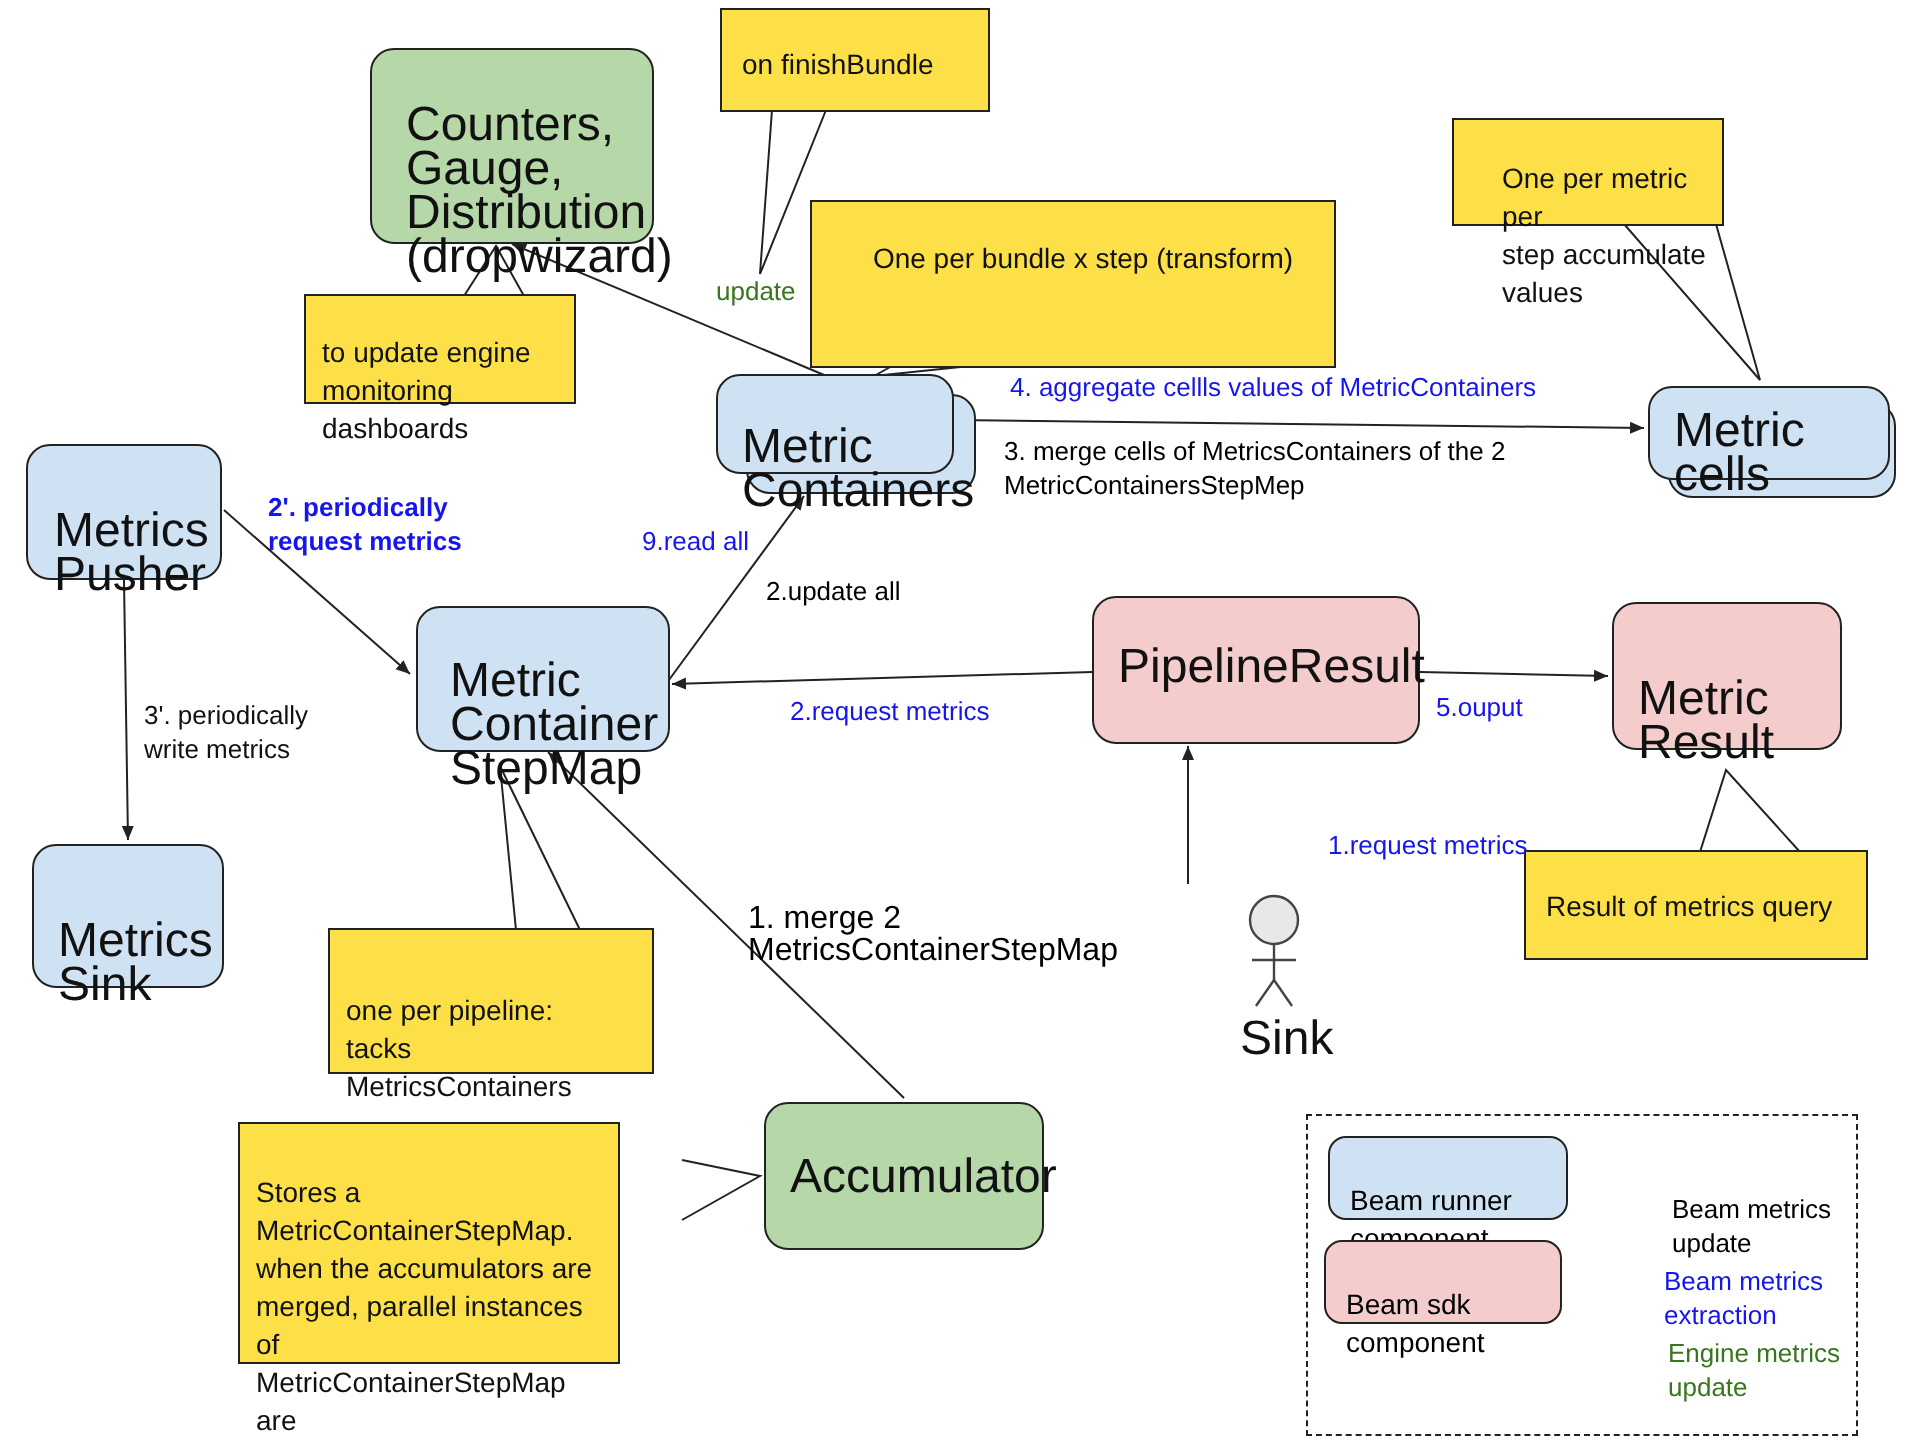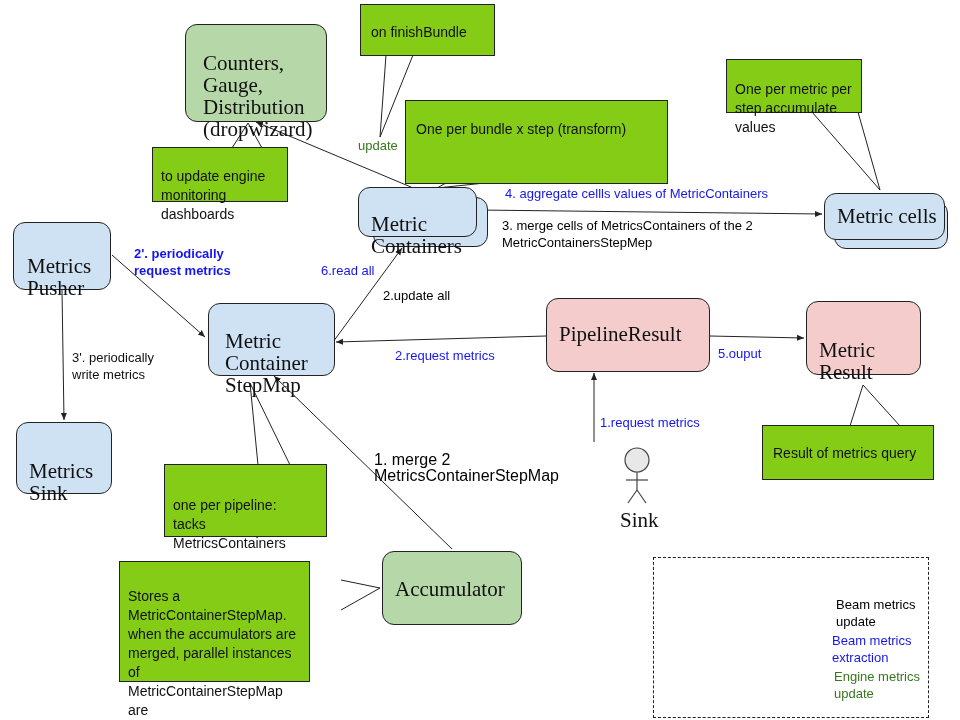--- a/index.html
+++ b/index.html
@@ -2,27 +2,27 @@
 <html><head>
 <meta charset="utf-8">
 <style>
   html, body { margin:0; padding:0; background:#ffffff; }
   body { width:960px; height:720px; position:relative; overflow:hidden; font-family:"Liberation Sans", sans-serif; }
   svg#wires { position:absolute; left:0; top:0; width:960px; height:720px; }
   .box { position:absolute; border:1px solid #222; border-radius:12px; box-sizing:border-box; color:#111; }
   .blue { background:#cfe2f3; }
   .red { background:#f4cccc; }
   .green { background:#b6d7a8; }
-  .note { position:absolute; background:#84cc16; border:1px solid #222; box-sizing:border-box; font-size:14px; line-height:19px; color:#111; }
+  .note { position:absolute; background:#fde047; border:1px solid #222; box-sizing:border-box; font-size:14px; line-height:19px; color:#111; }
   .lbl { position:absolute; font-size:13px; line-height:17px; white-space:nowrap; }
   .c-blue { color:#1515ee; }
   .c-red { color:#000000; }
   .c-green { color:#38761d; }
   .c-black { color:#111; }
-  .big { font-size:21px; line-height:22px;font-family:Liberation Serif, serif; }
+  .big { font-size:24px; line-height:22px; }
   .shadow { position:absolute; border:1px solid #222; border-radius:12px; box-sizing:border-box; background:#cfe2f3; }
   .legend { position:absolute; left:653px; top:557px; width:276px; height:161px; border:1px dashed #222; box-sizing:border-box; }
   .leg-item { position:absolute; border:1px solid #222; border-radius:9px; box-sizing:border-box; font-size:14px; line-height:19px; padding:3px 10px; }
 </style>
 </head>
 <body>
 
 <svg id="wires" viewBox="0 0 960 720">
   <defs>
     <marker id="ah" markerWidth="8" markerHeight="8" refX="7" refY="4" orient="auto" markerUnits="userSpaceOnUse">
@@ -114,24 +114,24 @@
 
 <div class="box green big" style="left:382px;top:551px;width:140px;height:74px;padding:26px 0 0 12px;">
   <span>Accumulator</span>
 </div>
 
 <div class="lbl c-black big" style="left:620px;top:509px;">Sink</div>
 
 <div class="note" style="left:360px;top:4px;width:135px;height:52px;padding:18px 0 0 10px;">
   <span>on finishBundle</span>
 </div>
-<div class="note" style="left:405px;top:100px;width:263px;height:84px;padding:19px 0 0 10px;">
+<div class="note" style="left:405px;top:100px;width:263px;height:84px;padding:19px 0 0 10px;text-align:center;">
   <span>One per bundle x step (transform)</span>
 </div>
-<div class="note" style="left:726px;top:59px;width:136px;height:54px;padding:1px 0 0 8px;white-space:pre-line;">
+<div class="note" style="left:726px;top:59px;width:136px;height:54px;padding:1px 0 0 24px;white-space:pre-line;">
   <span>One per metric per
 step accumulate
 values</span>
 </div>
 <div class="note" style="left:152px;top:147px;width:136px;height:55px;padding:0 0 0 8px;white-space:pre-line;">
   <span>to update engine
 monitoring
 dashboards</span>
 </div>
 <div class="note" style="left:164px;top:464px;width:163px;height:73px;padding:12px 0 0 8px;white-space:pre-line;">
@@ -150,30 +150,38 @@
 MetricContainerStepMap are
 merged.</span>
 </div>
 
 <div class="lbl c-green" style="left:358px;top:137px;">update</div>
 <div class="lbl c-blue" style="left:505px;top:185px;">4. aggregate cellls values of MetricContainers</div>
 <div class="lbl c-red" style="left:502px;top:217px;white-space:pre-line;">3. merge cells of MetricsContainers of the 2
 MetricContainersStepMep</div>
 <div class="lbl c-blue" style="left:134px;top:245px;white-space:pre-line;font-weight:bold;">2'. periodically
 request metrics</div>
-<div class="lbl c-blue" style="left:321px;top:262px;">6.read all</div>
+<div class="lbl c-blue" style="left:321px;top:262px;">9.read all</div>
 <div class="lbl c-red" style="left:383px;top:287px;">2.update all</div>
 <div class="lbl c-blue" style="left:395px;top:347px;">2.request metrics</div>
 <div class="lbl c-blue" style="left:718px;top:345px;">5.ouput</div>
 <div class="lbl c-black" style="left:72px;top:349px;white-space:pre-line;">3'. periodically
 write metrics</div>
-<div class="lbl c-blue" style="left:600px;top:414px;">1.request metrics</div>
+<div class="lbl c-blue" style="left:664px;top:414px;">1.request metrics</div>
 <div class="lbl c-red" style="left:374px;top:452px;white-space:pre-line;font-size:16px;line-height:16px;">1. merge 2
 MetricsContainerStepMap</div>
 
 <div class="legend">
+  <div class="leg-item blue" style="left:10px;top:10px;width:120px;height:42px;white-space:pre-line;">
+    <span>Beam runner
+component</span>
+  </div>
+  <div class="leg-item red" style="left:8px;top:62px;width:119px;height:42px;white-space:pre-line;">
+    <span>Beam sdk
+component</span>
+  </div>
   <div class="lbl c-red" style="left:182px;top:38px;white-space:pre-line;">Beam metrics
 update</div>
   <div class="lbl c-blue" style="left:178px;top:74px;white-space:pre-line;">Beam metrics
 extraction</div>
   <div class="lbl c-green" style="left:180px;top:110px;white-space:pre-line;">Engine metrics
 update</div>
 </div>
 
 </body></html>

